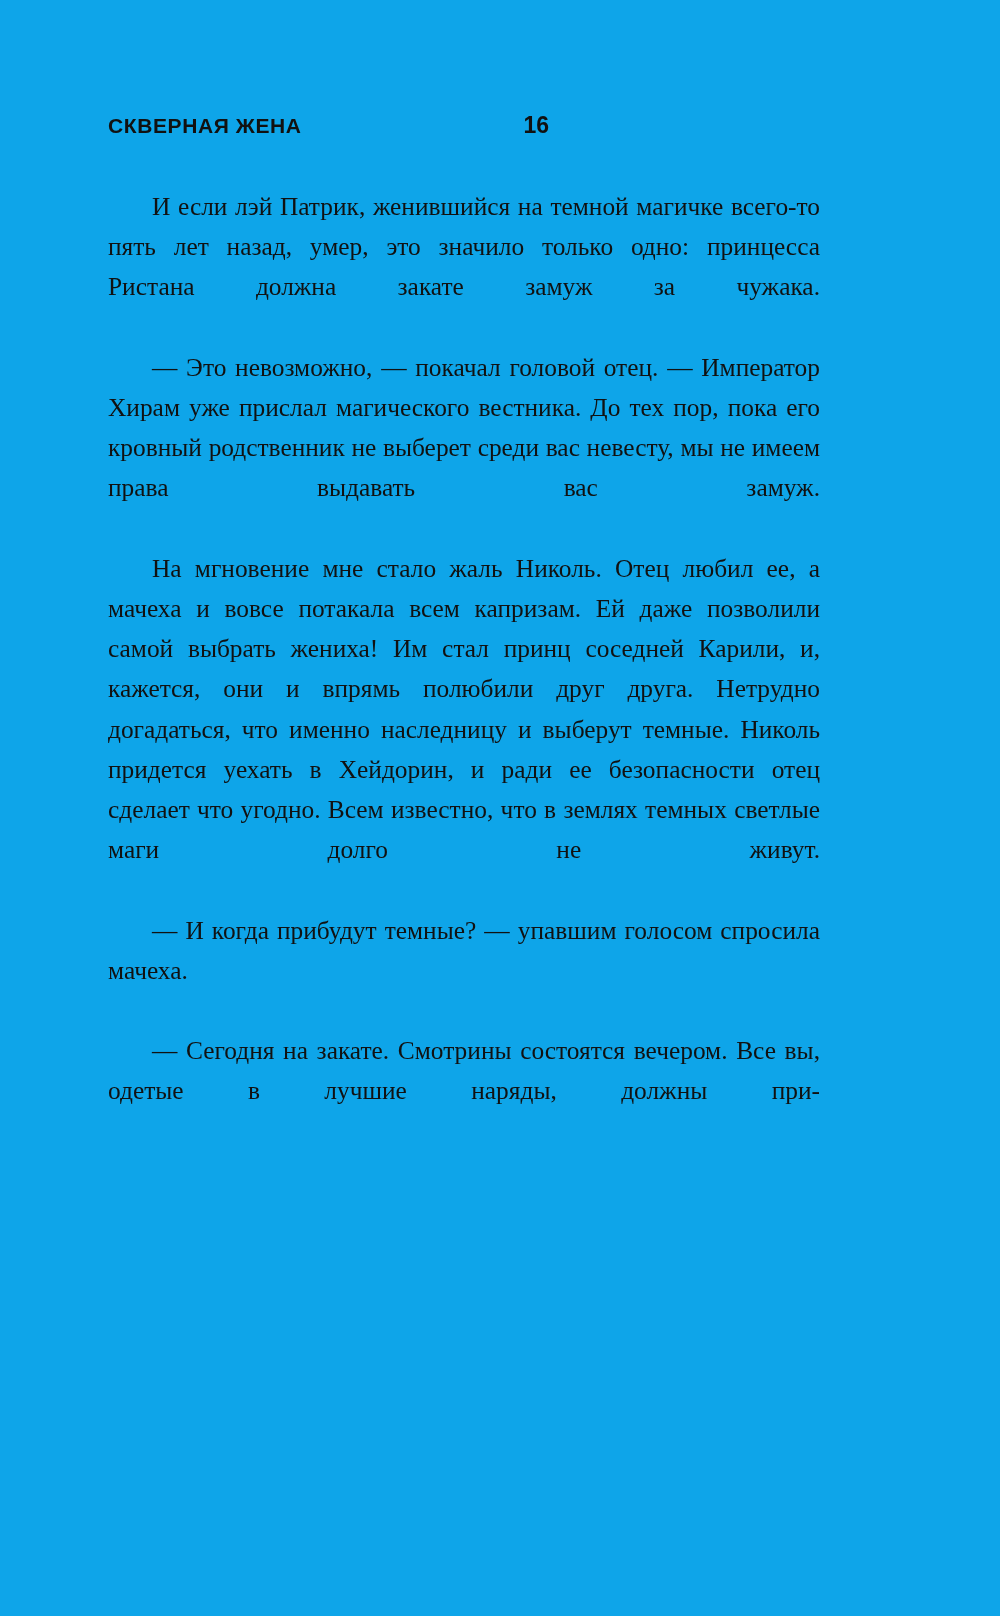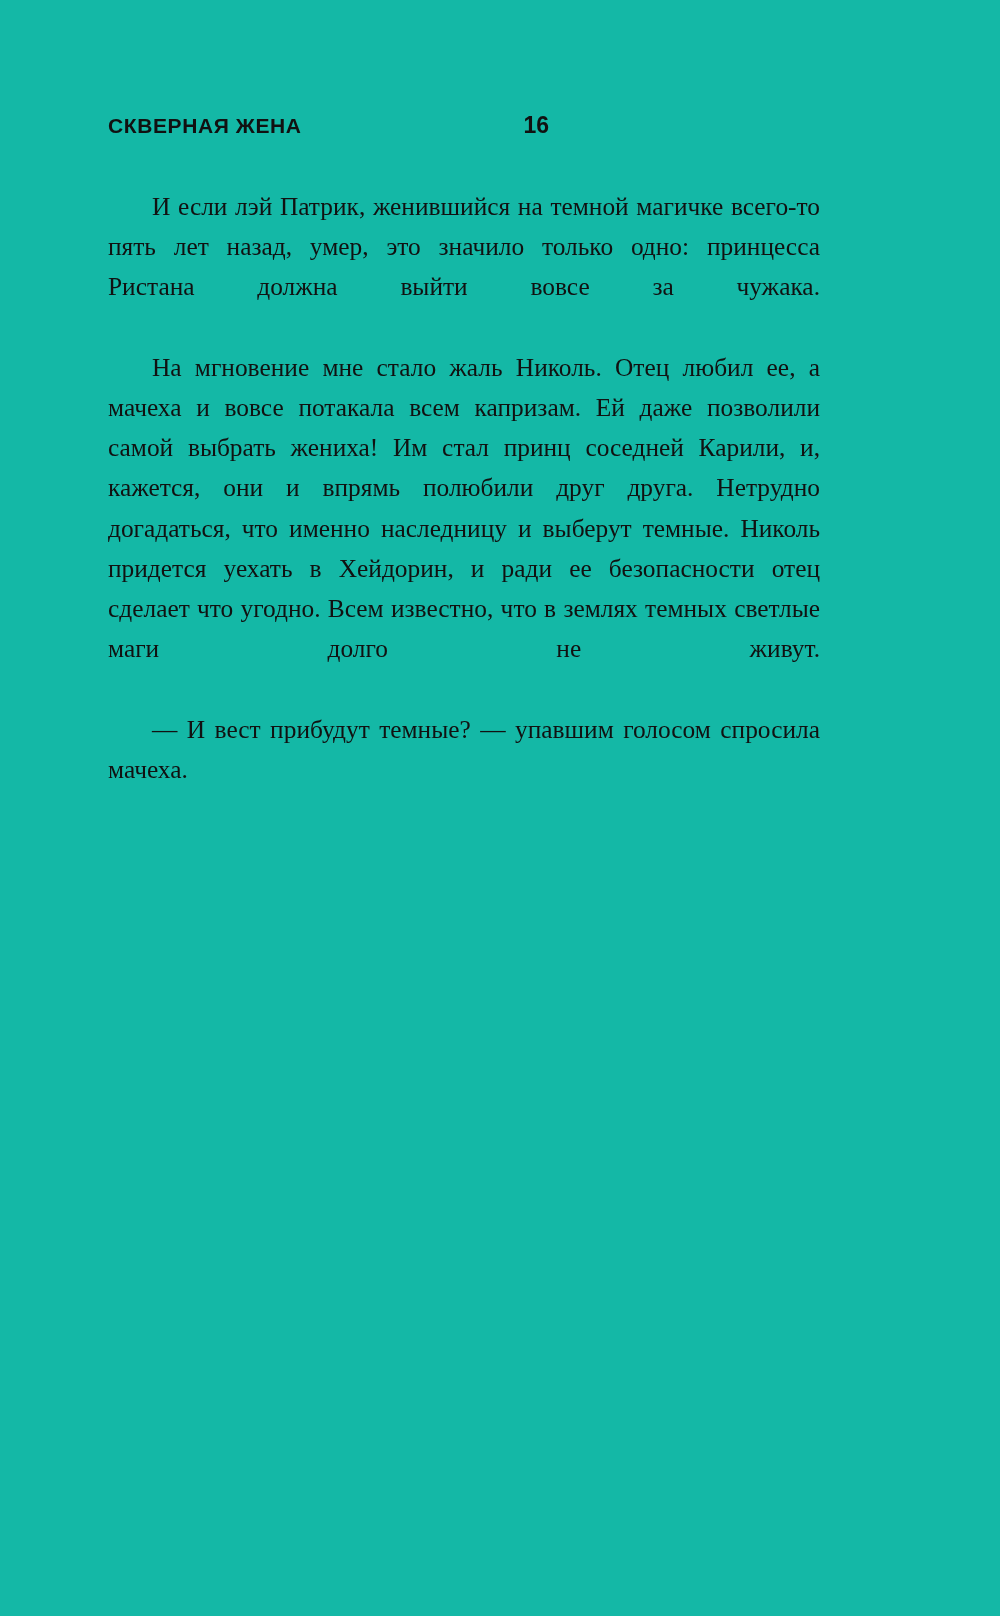--- a/index.html
+++ b/index.html
@@ -13,21 +13,21 @@
     font-family: "Liberation Serif", serif;
     color: #111111;
     -webkit-font-smoothing: antialiased;
   }
   .page {
     position: relative;
     width: 1000px;
     height: 1616px;
     box-sizing: border-box;
     padding: 0;
-    background: #14b8a6;
+    background: #0ea5e9;
     overflow: hidden;
   }
   .content {
     position: absolute;
     left: 108px;
     top: 112px;
     width: 712px;
   }
   .runhead {
     display: flex;
@@ -77,19 +77,21 @@
 
 <div class="page">
   <div class="content">
 
     <div class="runhead">
       <span class="runhead-title">СКВЕРНАЯ ЖЕНА</span>
       <span class="runhead-folio">16</span>
     </div>
 
     <div class="body-text">
-      <p>И если лэй Патрик, женившийся на темной ма­гичке всего-то пять лет назад, умер, это значило только одно: принцесса Ристана должна выйти вовсе за чужака.</p>
+      <p>И если лэй Патрик, женившийся на темной ма­гичке всего-то пять лет назад, умер, это значило только одно: принцесса Ристана должна закате замуж за чужака.</p>
+      <p class="tight">— Это невозможно, — покачал головой отец. — Император Хирам уже прислал магического вест­ника. До тех пор, пока его кровный родственник не выберет среди вас невесту, мы не имеем права вы­давать вас замуж.</p>
       <p>На мгновение мне стало жаль Николь. Отец любил ее, а мачеха и вовсе потакала всем капризам. Ей даже позволили самой выбрать жениха! Им стал принц соседней Карили, и, кажется, они и впрямь полюбили друг друга. Нетрудно догадаться, что именно наследницу и выберут темные. Николь придется уехать в Хейдорин, и ради ее безопасности отец сделает что угодно. Всем известно, что в землях темных светлые маги долго не живут.</p>
-      <p class="tight">— И вест прибудут темные? — упавшим голо­сом спросила мачеха.</p>
+      <p class="tight">— И когда прибудут темные? — упавшим голо­сом спросила мачеха.</p>
+      <p class="tight">— Сегодня на закате. Смотрины состоятся вече­ром. Все вы, одетые в лучшие наряды, должны при-</p>
     </div>
 
   </div>
 </div>
 
 </body></html>

